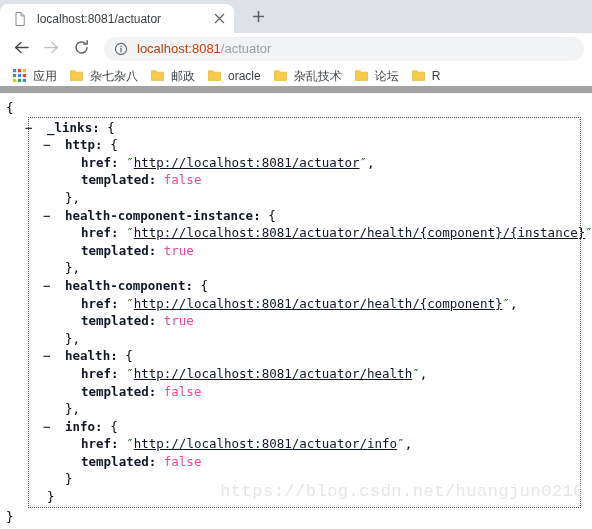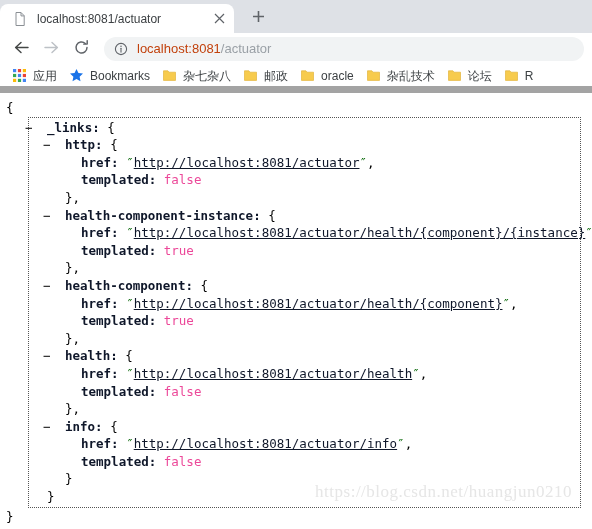--- a/index.html
+++ b/index.html
@@ -187,23 +187,23 @@
   }
   .str-link {
     color: #0f172a;
     text-decoration: underline;
   }
   .quote { color: #006400; }
   .bool { color: #ec4899; }
 
   .watermark {
     position: absolute;
-    right: 20px;
+    right: 8px;
     bottom: 4px;
-    font-family: Liberation Serif, serif;
+    font-family: Liberation Mono, monospace;
     font-size: 17px;
     color: #e6e6e6;
     letter-spacing: 0.5px;
     white-space: nowrap;
     pointer-events: none;
   }
 </style>
 </head>
 <body>
 
@@ -278,28 +278,20 @@
         <rect x="5.9" y="5.9" width="3.2" height="3.2" fill="#4285f4"></rect>
         <rect x="10.8" y="5.9" width="3.2" height="3.2" fill="#ea4335"></rect>
         <rect x="1" y="10.8" width="3.2" height="3.2" fill="#fbbc05"></rect>
         <rect x="5.9" y="10.8" width="3.2" height="3.2" fill="#34a853"></rect>
         <rect x="10.8" y="10.8" width="3.2" height="3.2" fill="#4285f4"></rect>
       </svg>
     </span>
     <span class="bm-label">应用</span>
   </div>
 
-  <div class="bm">
-    <span class="bm-icon">
-      <svg width="15" height="15" viewBox="0 0 15 15">
-        <path d="M7.5 0.9 L9.45 5.1 L14 5.6 L10.6 8.7 L11.5 13.2 L7.5 10.9 L3.5 13.2 L4.4 8.7 L1 5.6 L5.55 5.1 Z" fill="#1a73e8"></path>
-      </svg>
-    </span>
-    <span class="bm-label">Bookmarks</span>
-  </div>
 
   <div class="bm">
     <span class="bm-icon">
       <svg width="15" height="15" viewBox="0 0 15 15">
         <path d="M1.5 2.8 h4.4 l1.1 1.4 h6.5 v8.2 h-12 z" fill="#f7cb4d" stroke="#e3b53c" stroke-width="0.7"></path>
       </svg>
     </span>
     <span class="bm-label">杂七杂八</span>
   </div>
 

